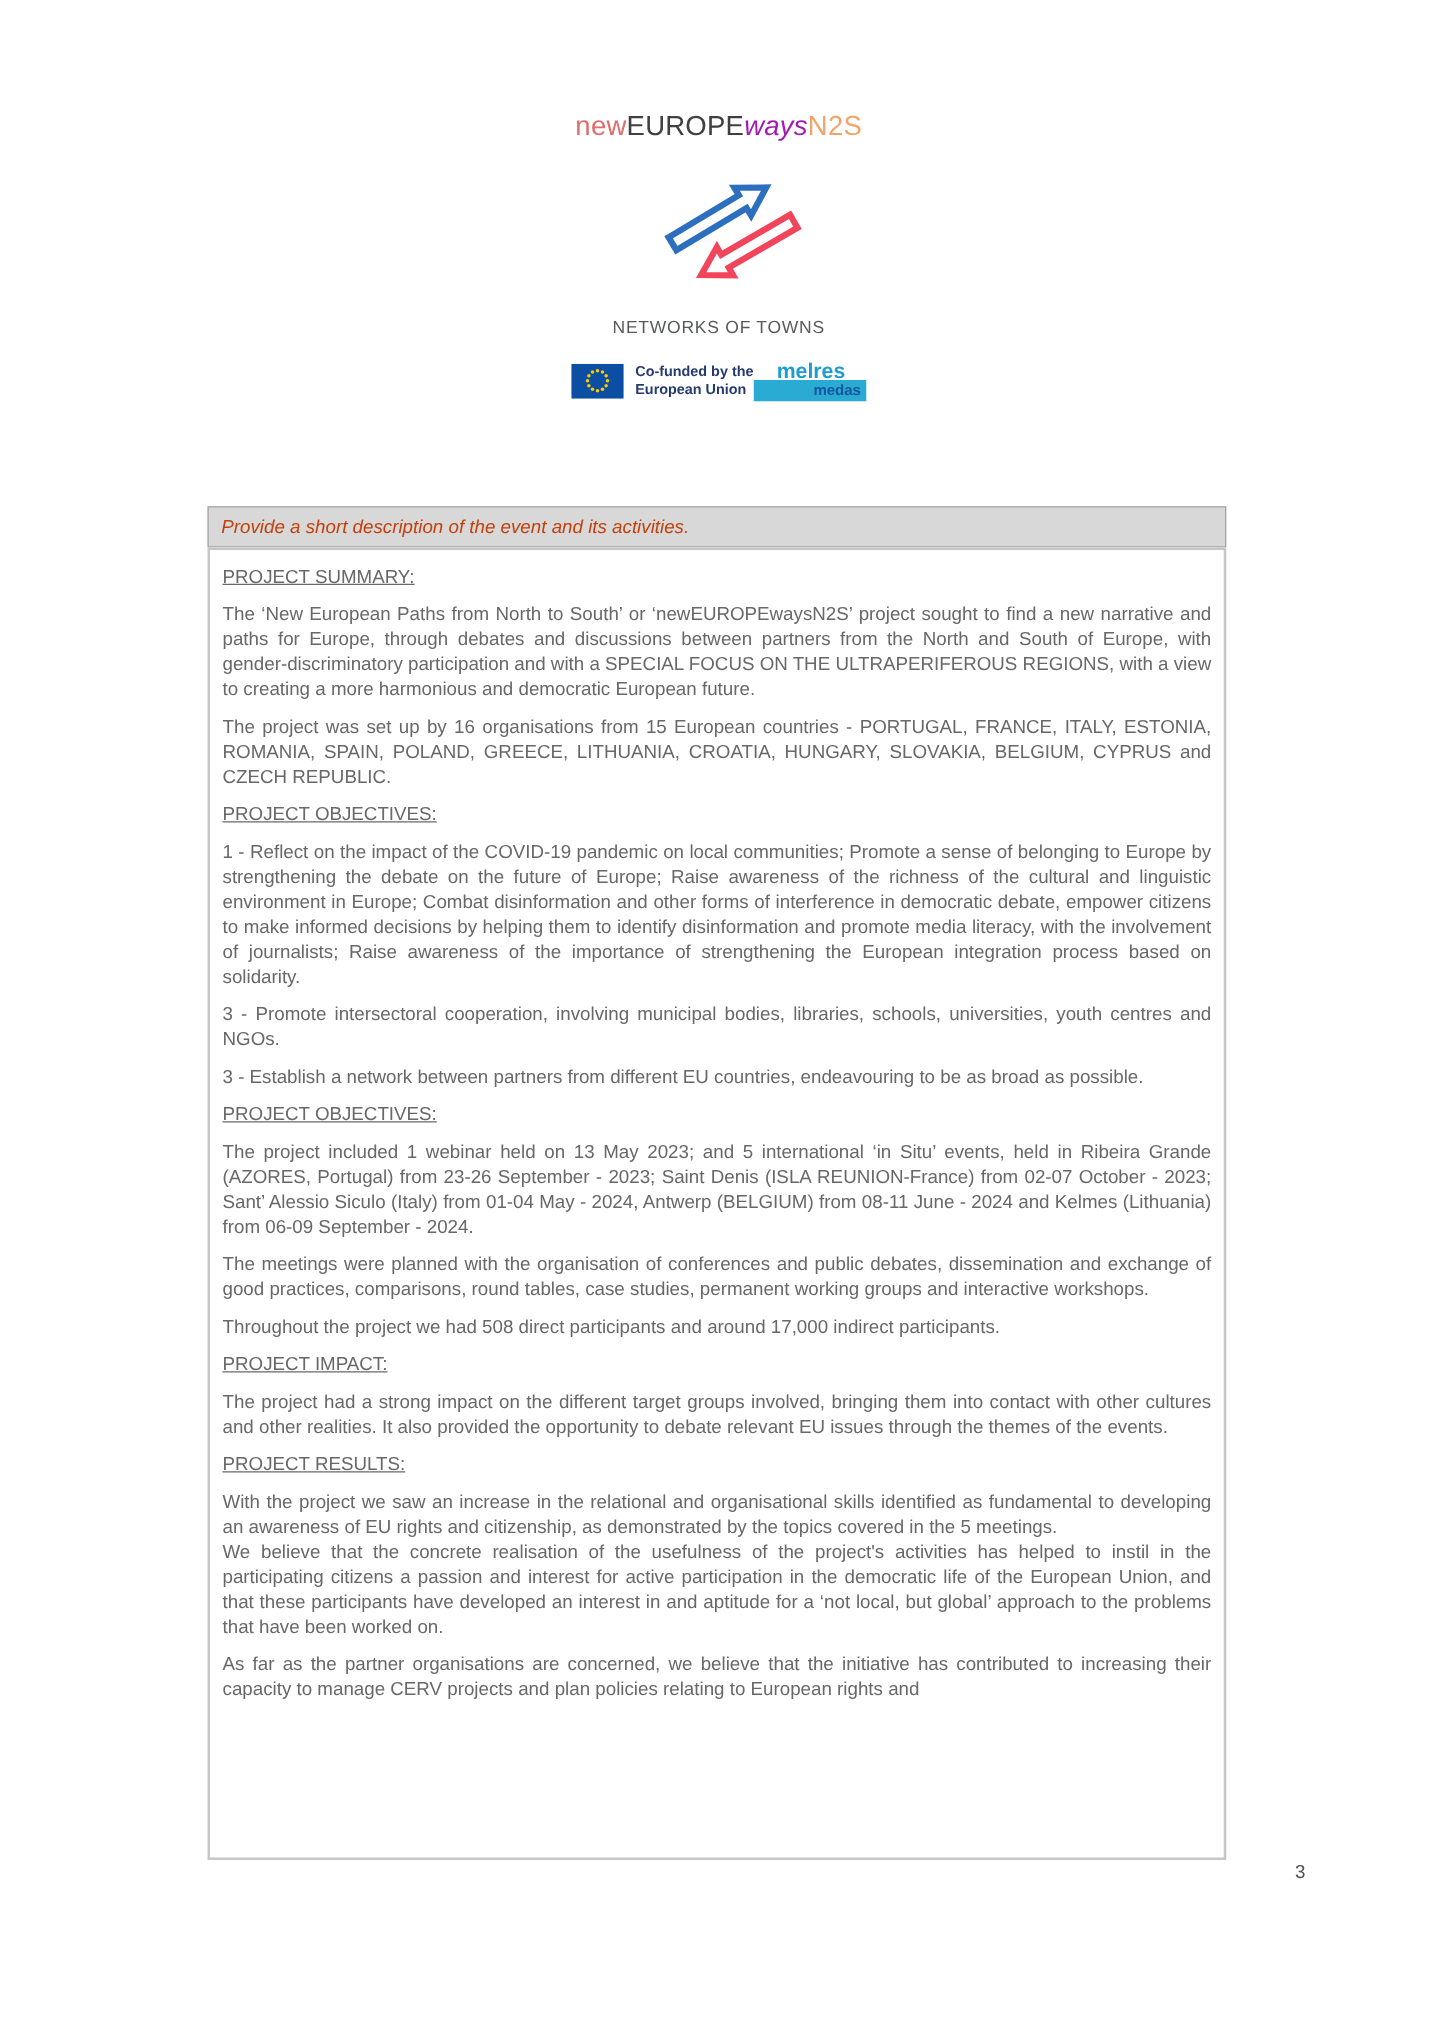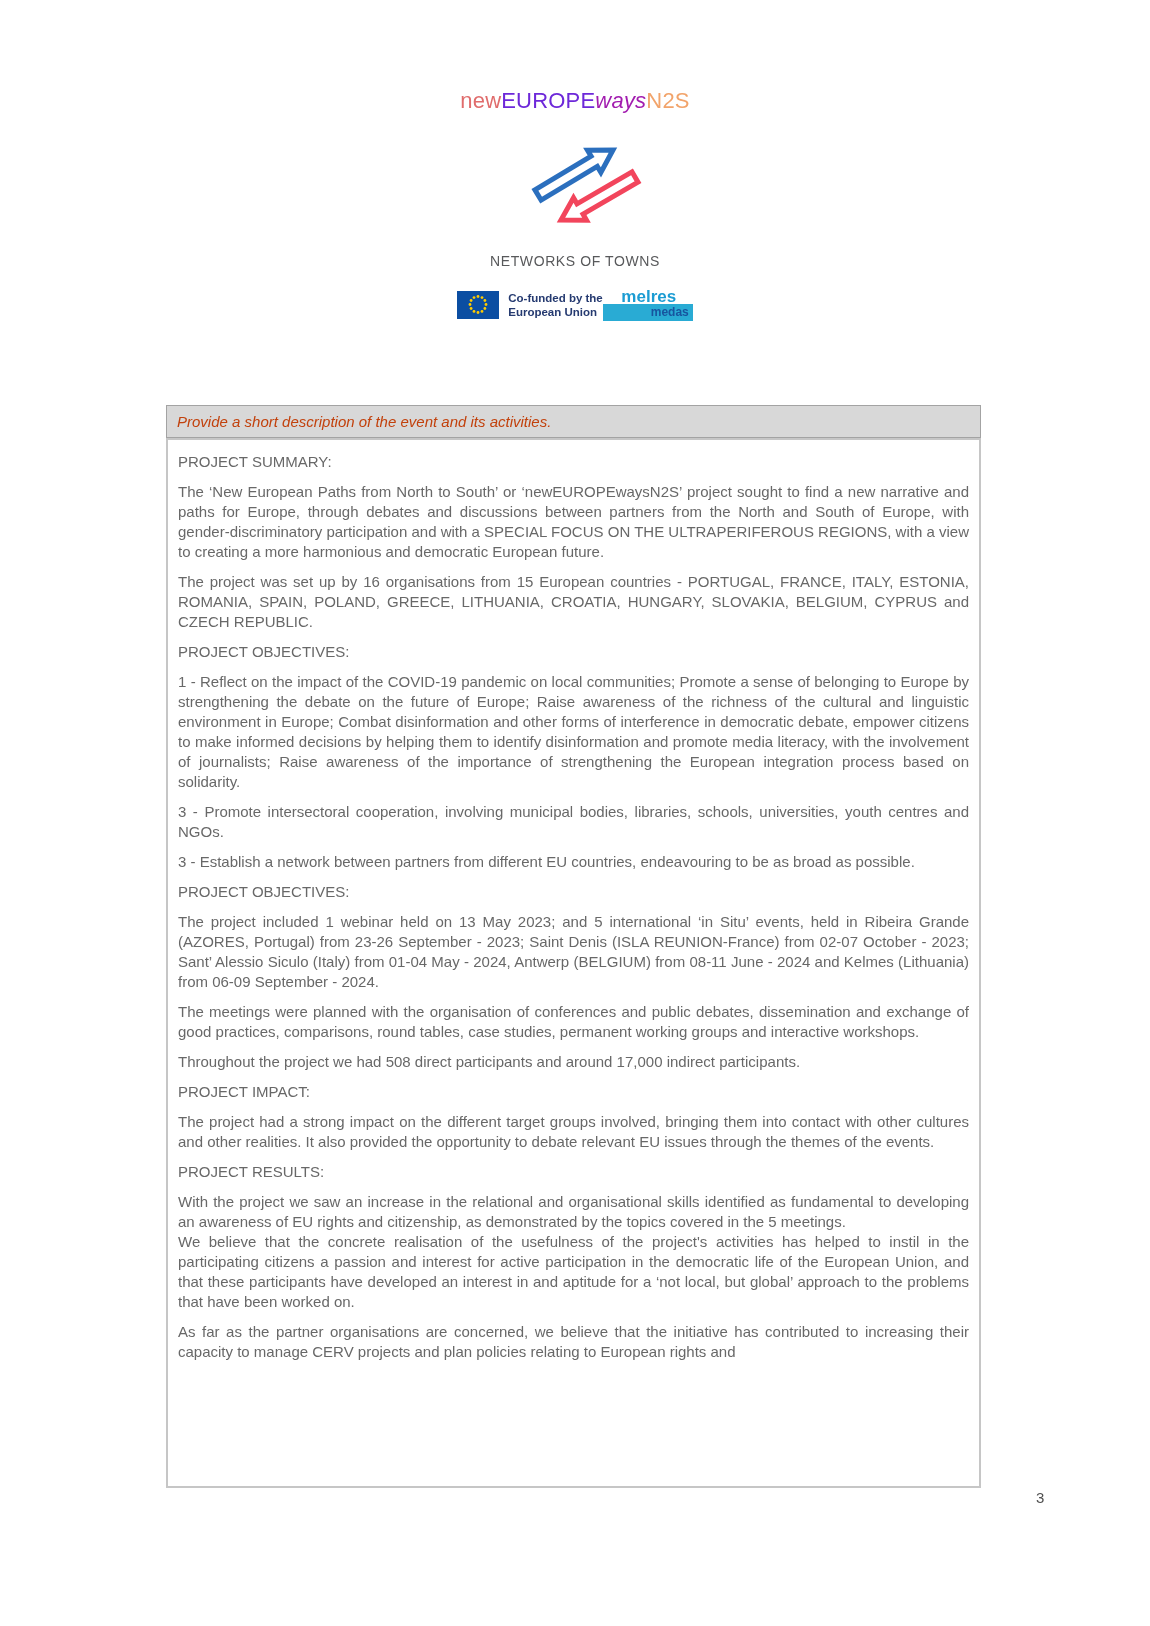--- a/index.html
+++ b/index.html
@@ -16,21 +16,21 @@
   
   .brand {
     position: absolute;
     top: 88px; left: 0; right: 0;
     text-align: center;
     font-size: 22px;
     font-weight: 300;
     letter-spacing: 0.2px;
   }
   .seg-new    { color: #e06c6c; }
-  .seg-europe { color: #6d28d9; }
+  .seg-europe { color: #404040; }
   .seg-ways   { color: #a21caf; font-style: italic; }
   .seg-n2s    { color: #f2a46b; }
 
   .arrows { position: absolute; left: 513px; top: 137px; width: 140px; height: 105px; }
 
   .logo-caption {
     position: absolute;
     top: 253px; left: 0; right: 0;
     text-align: center;
     font-size: 14px;
@@ -75,20 +75,21 @@
     left: 166px; top: 438px; width: 815px; height: 1050px;
     background: #ffffff;
     border: 2px solid #c6c6c6;
     padding: 12px 10px 0 10px;
     overflow: hidden;
     font-size: 15px;
     line-height: 20px;
     color: #686868;
   }
   .section-heading {
+    text-decoration: underline;
     margin: 0 0 10px 0;
   }
   .para {
     text-align: justify;
     white-space: pre-line;
     margin: 0 0 10px 0;
   }
   .page-number {
     position: absolute;
     left: 1036px; top: 1489px;

